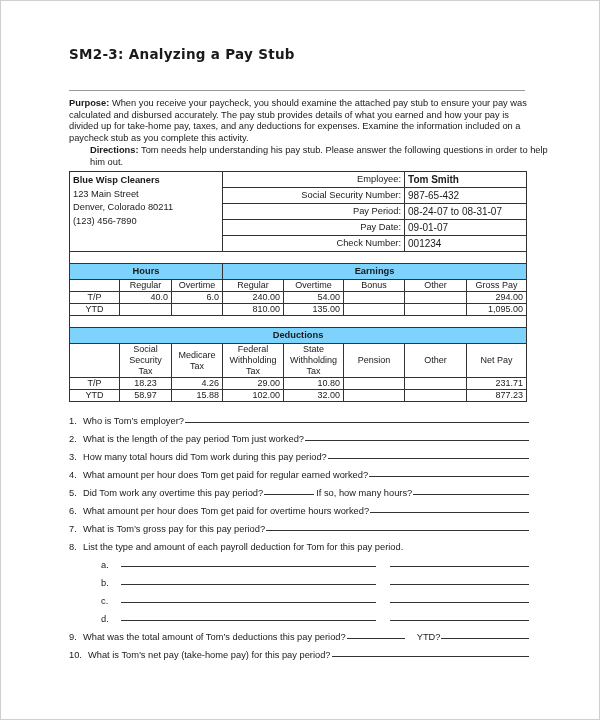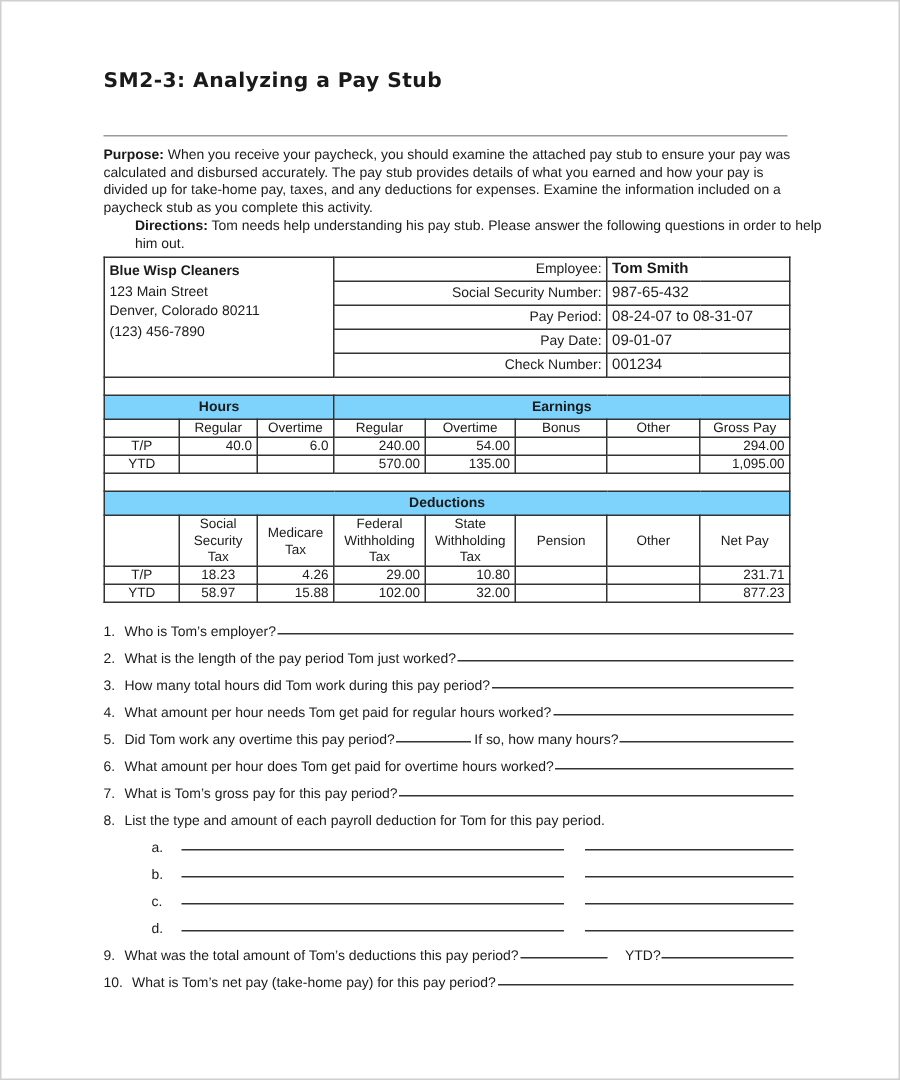--- a/index.html
+++ b/index.html
@@ -112,21 +112,21 @@
       <td class="r">240.00</td>
       <td class="r">54.00</td>
       <td class="r"></td>
       <td class="r"></td>
       <td class="r">294.00</td>
     </tr>
     <tr class="data">
       <td class="c">YTD</td>
       <td class="r"></td>
       <td class="r"></td>
-      <td class="r">570.00</td>
+      <td class="r">810.00</td>
       <td class="r">135.00</td>
       <td class="r"></td>
       <td class="r"></td>
       <td class="r">1,095.00</td>
     </tr>
     <tr class="gap">
           <td colspan="8"></td>
         </tr>
 
     <tr>
@@ -176,21 +176,21 @@
       <span>What is the length of the pay period Tom just worked?</span>
       <span class="blank"></span>
     </div>
     <div class="q">
       <span class="num">3.</span>
       <span>How many total hours did Tom work during this pay period?</span>
       <span class="blank"></span>
     </div>
     <div class="q">
       <span class="num">4.</span>
-      <span>What amount per hour needs Tom get paid for regular hours worked?</span>
+      <span>What amount per hour does Tom get paid for regular earned worked?</span>
       <span class="blank"></span>
     </div>
     <div class="q">
       <span class="num">5.</span>
       <span>Did Tom work any overtime this pay period?</span>
       <span class="blank fixed" style="width:50px;"></span>
       <span style="margin-left:2px">If so, how many hours?</span>
       <span class="blank"></span>
     </div>
     <div class="q">

